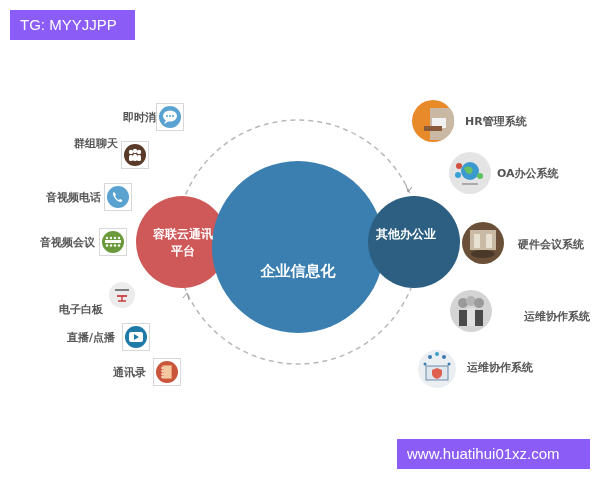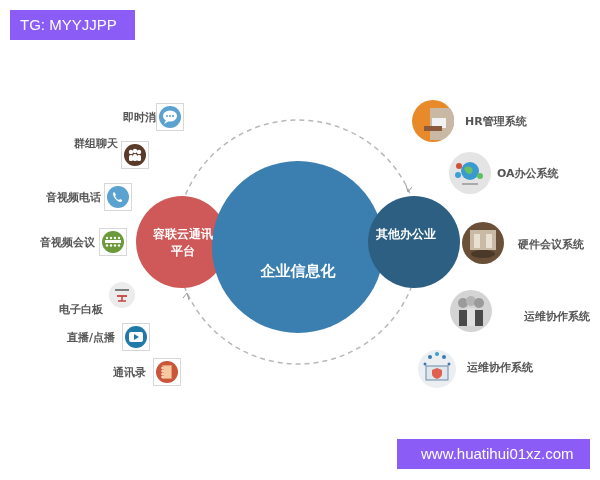--- a/index.html
+++ b/index.html
@@ -1,20 +1,20 @@
 <!DOCTYPE html>
 <html><head>
 <meta charset="utf-8">
 <style>
   html, body { margin:0; padding:0; }
   body { width:600px; height:480px; background:#ffffff; position:relative; overflow:hidden;
          font-family:"DejaVu Sans", "Liberation Sans", sans-serif; }
   .wm { position:absolute; background:#8b5cf6; color:#ffffff; font-family:Liberation Sans, sans-serif; }
   .wm-top { left:10px; top:10px; width:125px; height:30px; line-height:30px; font-size:15px; padding-left:10px; box-sizing:border-box; }
-  .wm-bottom { left:397px; top:439px; width:193px; height:30px; line-height:30px; font-size:15px; padding-left:24px; box-sizing:border-box; }
+  .wm-bottom { left:397px; top:439px; width:193px; height:30px; line-height:30px; font-size:15px; padding-left:10px; box-sizing:border-box; }
   svg.diagram { position:absolute; left:0; top:0; }
   .circle-text { position:absolute; color:#ffffff; font-weight:bold; text-align:center; }
   .label { position:absolute; font-size:11px; font-weight:bold; color:#555555; white-space:nowrap; }
   .label.left { text-align:right; }
   .icon { position:absolute; box-sizing:border-box; }
   .icon.framed { border:1px solid #d8d8d8; background:#fff; }
 </style>
 </head>
 <body>
 

